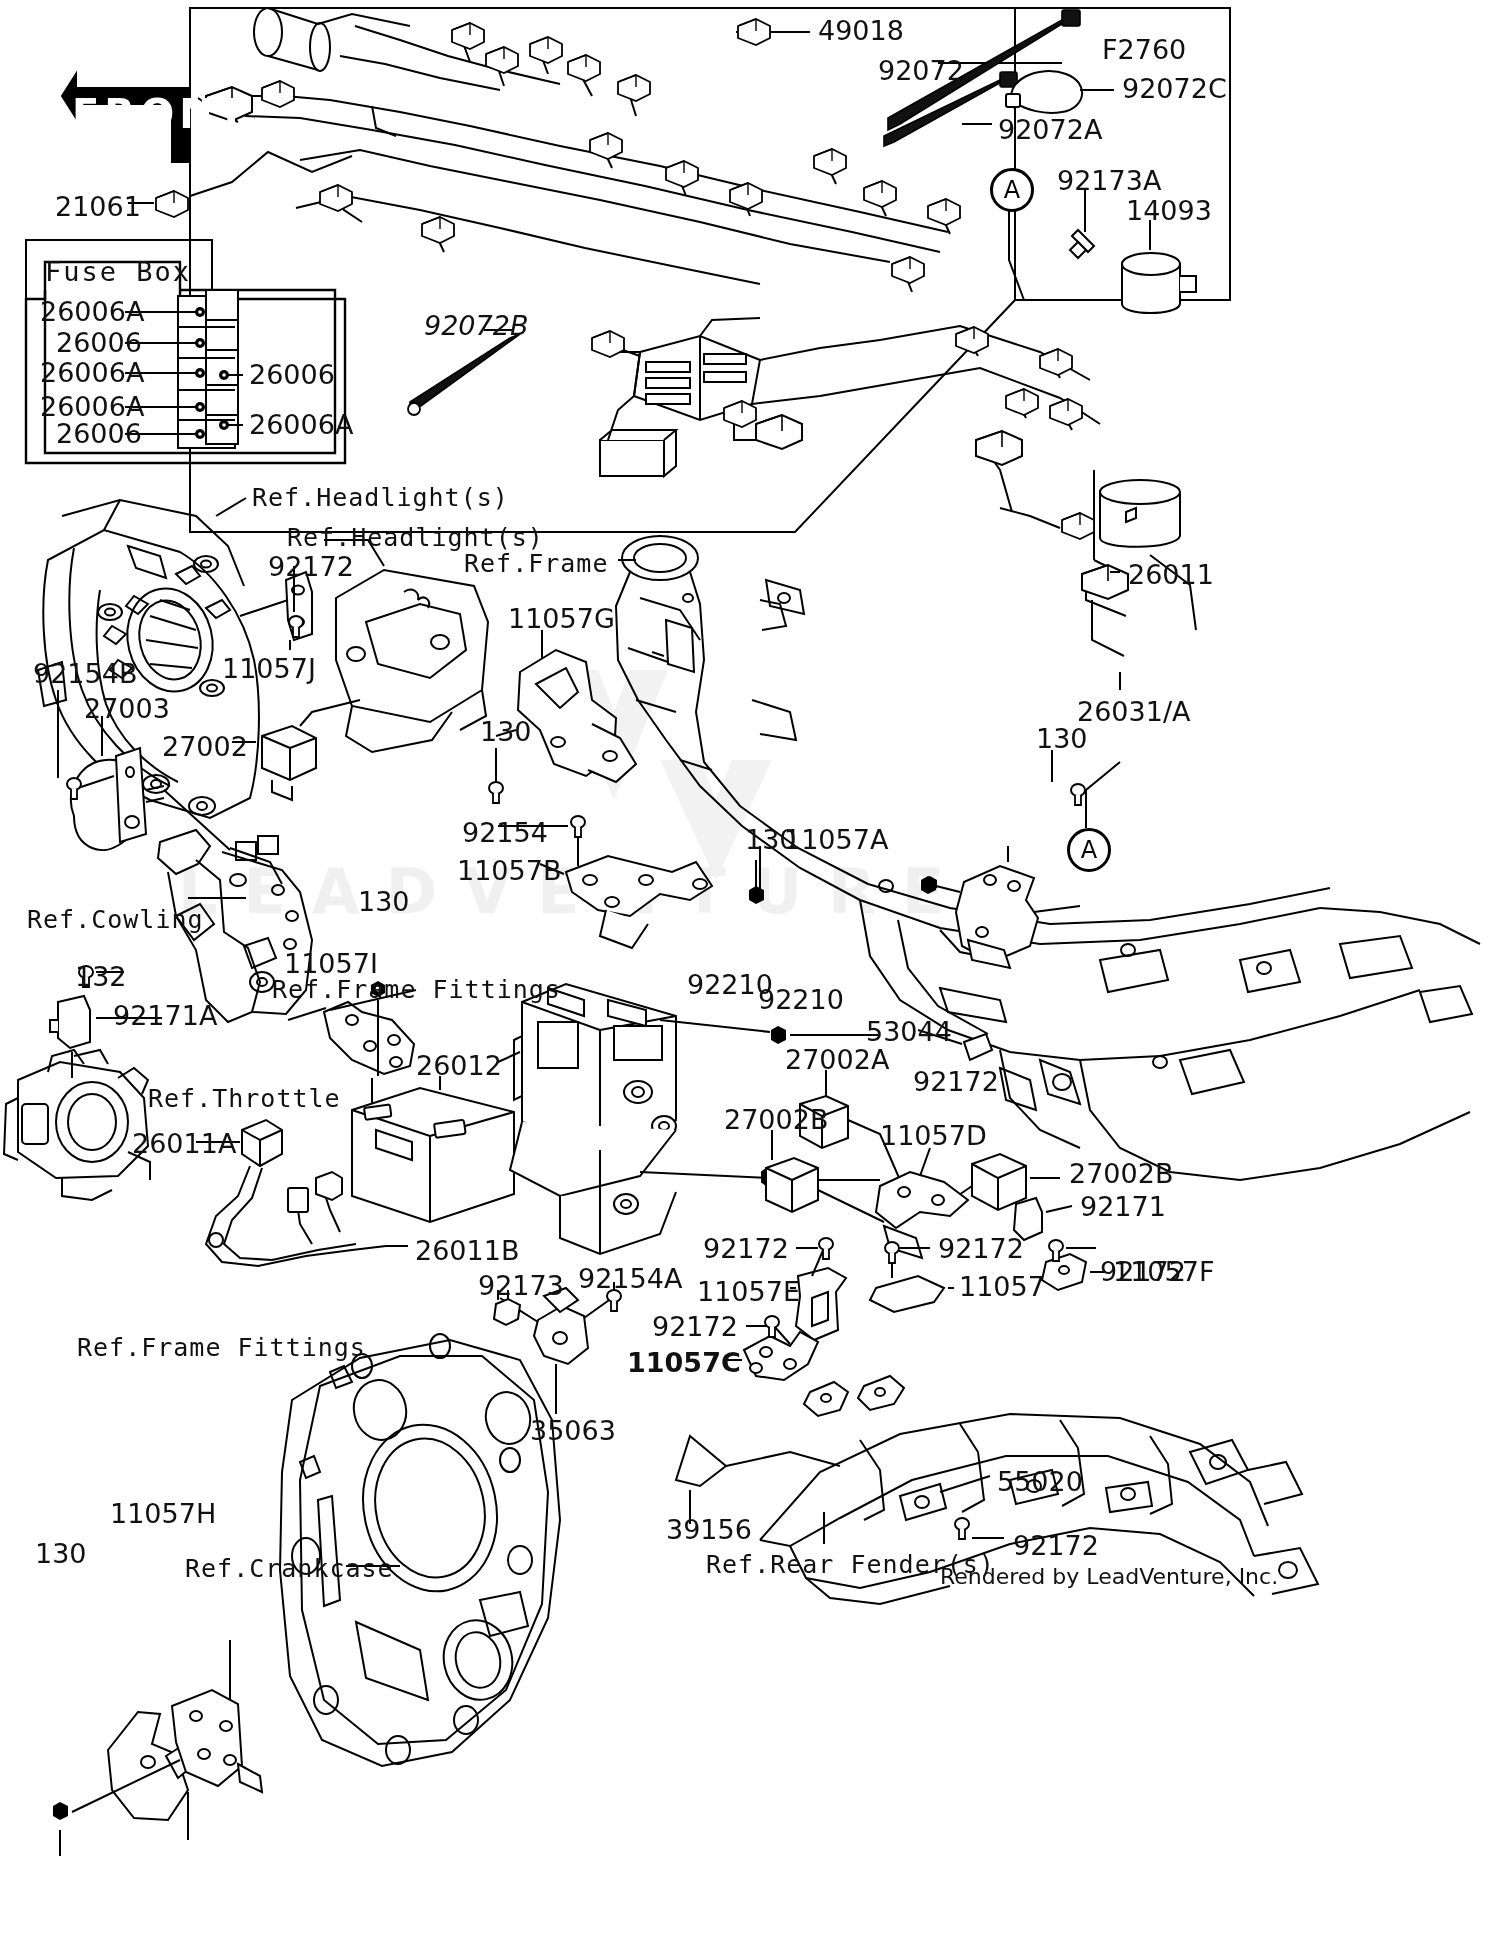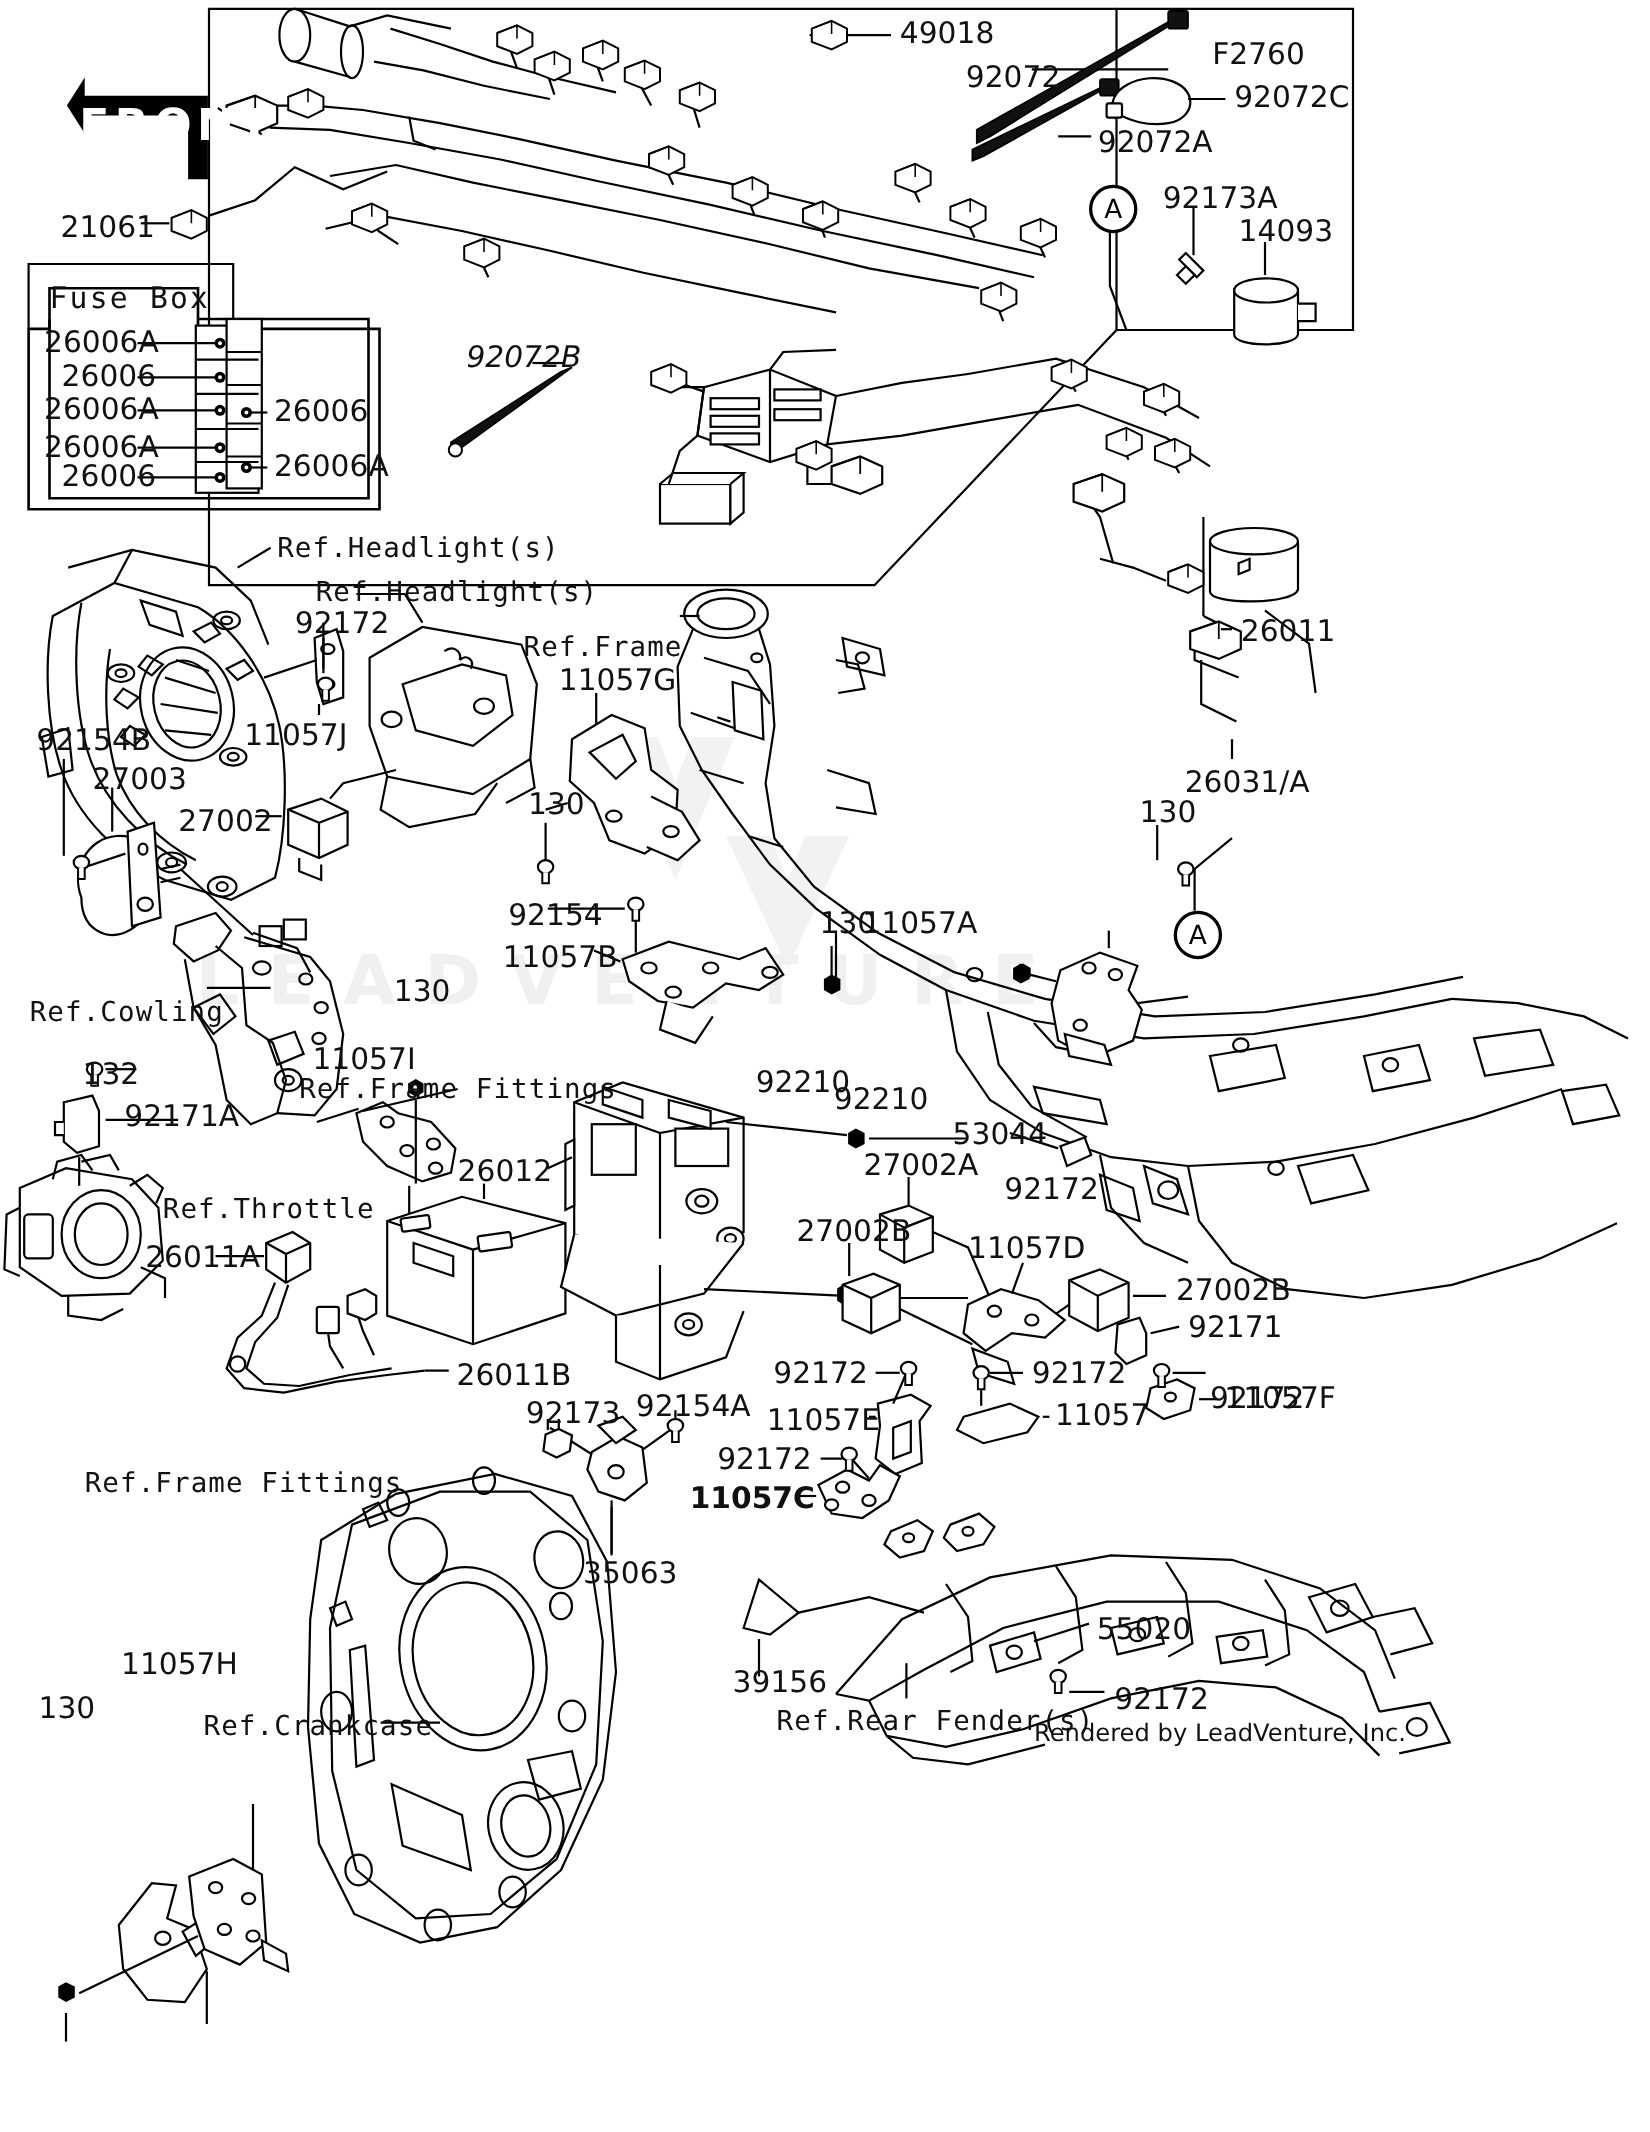--- a/index.html
+++ b/index.html
@@ -881,21 +881,21 @@
       <div class="lbl" style="left: 878px; top: 57px;">92072</div>
       <div class="lbl" style="left: 1122px; top: 75px;">92072C</div>
       <div class="lbl" style="left: 998px; top: 116px;">92072A</div>
       <div class="lbl" style="left: 1057px; top: 167px;">92173A</div>
       <div class="lbl" style="left: 1126px; top: 197px;">14093</div>
       <div class="lbl" style="left: 55px; top: 193px;">21061</div>
       <div class="lbl" style="left: 424px; top: 312px; font-style: italic;">92072B</div>
       <div class="lbl" style="left: 1128px; top: 561px;">26011</div>
       <div class="lbl ref" style="left: 252px; top: 485px;">Ref.Headlight(s)</div>
       <div class="lbl ref" style="left: 287px; top: 525px;">Ref.Headlight(s)</div>
-      <div class="lbl ref" style="left: 476px; top: 551px; margin-top: 24px;">Ref.Frame</div>
+      <div class="lbl ref" style="left: 464px; top: 551px;">Ref.Frame</div>
       <div class="lbl" style="left: 268px; top: 553px;">92172</div>
       <div class="lbl" style="left: 508px; top: 605px;">11057G</div>
       <div class="lbl" style="left: 222px; top: 655px;">11057J</div>
       <div class="lbl" style="left: 33px; top: 660px;">92154B</div>
       <div class="lbl" style="left: 84px; top: 695px;">27003</div>
       <div class="lbl" style="left: 480px; top: 718px;">130</div>
       <div class="lbl" style="left: 1077px; top: 698px;">26031/A</div>
       <div class="lbl" style="left: 1036px; top: 725px;">130</div>
       <div class="lbl" style="left: 162px; top: 733px;">27002</div>
       <div class="lbl" style="left: 462px; top: 777px; margin-top: 42px;">92154</div>

